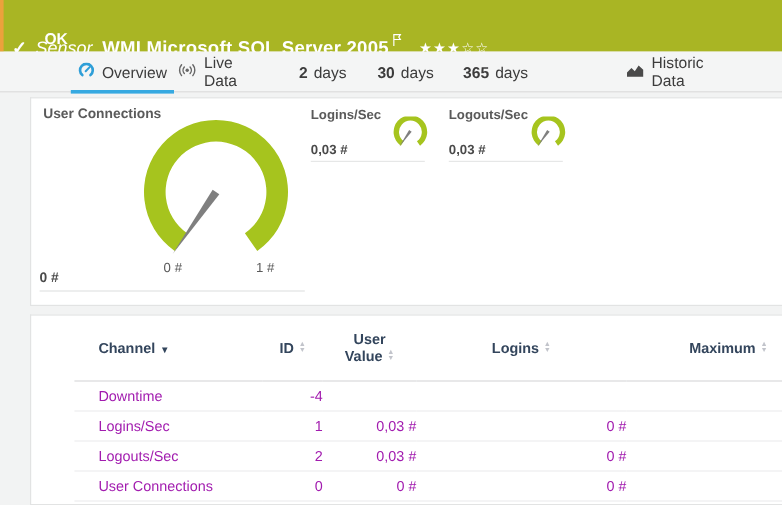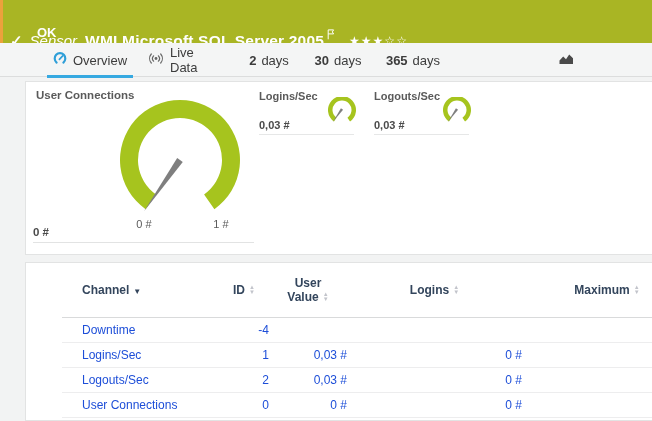--- a/index.html
+++ b/index.html
@@ -22,21 +22,21 @@
 
   
   .tabbar { position:absolute; left:0; top:43px; width:652px; height:34px;
     background:#f4f5f5; border-bottom:1px solid #dcdddd; }
   .tab { position:absolute; top:0; height:34px; display:flex; align-items:center;
     justify-content:center; gap:6px; font-size:13px; color:#3c3c3c; cursor:pointer; }
   .tab b { font-weight:bold; }
   .tab .unit { margin-left:-1px; }
   .tab.active::after { content:""; position:absolute; left:0; right:0; bottom:-1px;
     height:3px; background:#36a9e1; }
-  .t-overview { left:47px;  width:86px; }
+  .t-overview { left:59px;  width:86px; }
   .t-live     { left:148px; width:74px; }
   .t-2d       { left:240px; width:58px; }
   .t-30d      { left:306px; width:64px; }
   .t-365d     { left:376px; width:74px; }
   .t-hist     { left:522px; width:88px; }
 
   
   .card { position:absolute; left:25px; width:627px; background:#fff;
     border:1px solid #e2e3e3; border-right:none; }
   .card-gauges { top:81px;  height:174px; }
@@ -64,21 +64,21 @@
   .mini .m-value { position:absolute; left:0; bottom:3px; font-size:11px;
     font-weight:bold; color:#4a4a4a; }
   .mini svg { position:absolute; right:-4px; top:9px; }
 
   
   table { width:100%; border-collapse:collapse; table-layout:fixed; }
   th, td { font-size:12px; overflow:hidden; white-space:nowrap; }
   thead th { color:#33455c; font-weight:bold; height:54px; vertical-align:middle;
     border-bottom:1px solid #d9dadb; text-align:center; padding:0; cursor:pointer; }
   thead th.ch { text-align:left; padding-left:20px; }
-  tbody td { color:#1d4ed8; height:25px; border-bottom:1px solid #ededee;
+  tbody td { color:#a21caf; height:25px; border-bottom:1px solid #ededee;
     text-align:right; padding:0; }
   tbody td.ch { text-align:left; padding-left:20px; }
   tbody tr { cursor:pointer; }
   .sort { display:inline-flex; flex-direction:column; margin-left:4px;
     vertical-align:middle; position:relative; top:-1px; }
   .sort i { font-style:normal; font-size:6px; line-height:5px; color:#c2c4cb; }
   .sort-active { font-size:8px; color:#33455c; margin-left:4px; }
 </style>
 </head>
 <body>
@@ -135,20 +135,21 @@
     <b>365</b>
     <span class="unit">days</span>
   </div>
 
   <div class="tab t-hist">
     <span>
       <svg width="15" height="12" viewBox="0 0 15 12">
         <path d="M0.5,11 L0.5,7.5 L4.2,3.6 L7,6.3 L10.2,1.6 L14,5.2 L14,11 Z" fill="#4a4a4a"></path>
       </svg>
     </span>
+    <span>Historic Data</span>
   </div>
 </div>
 
 <div class="card card-gauges">
 
   <div class="g-title">User Connections</div>
 
   <svg class="big-gauge-svg" width="160" height="140" viewBox="0 0 160 140">
     <path d="M45.59,116.15 A60,60 0 1 1 114.41,116.15 L104.09,101.40 A42,42 0 1 0 55.91,101.40 Z" fill="#a6c41e"></path>
     <polygon points="77.2,65.05 82.78,68.95 43.9,118.6" fill="#7f7f7f"></polygon>

